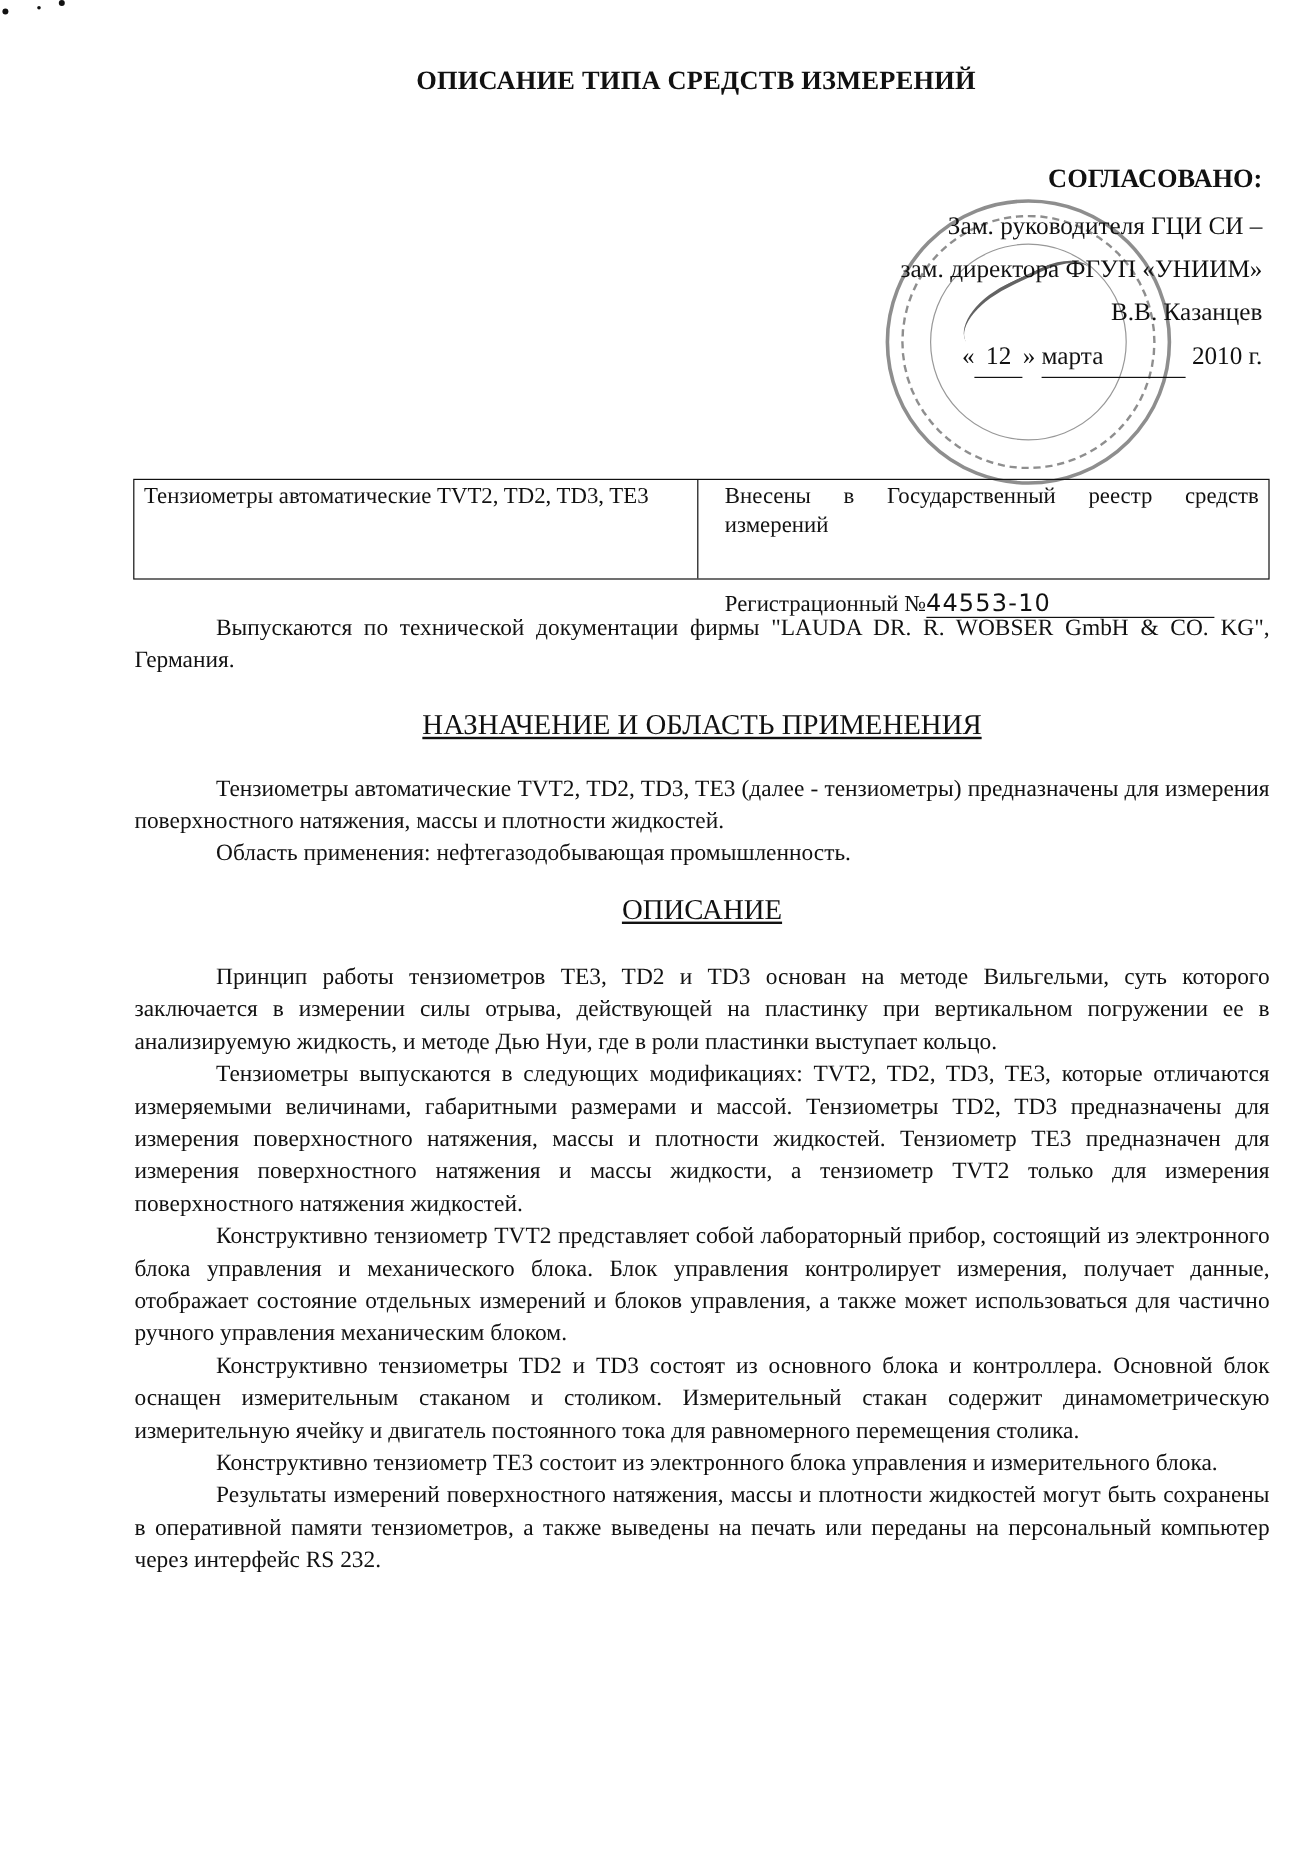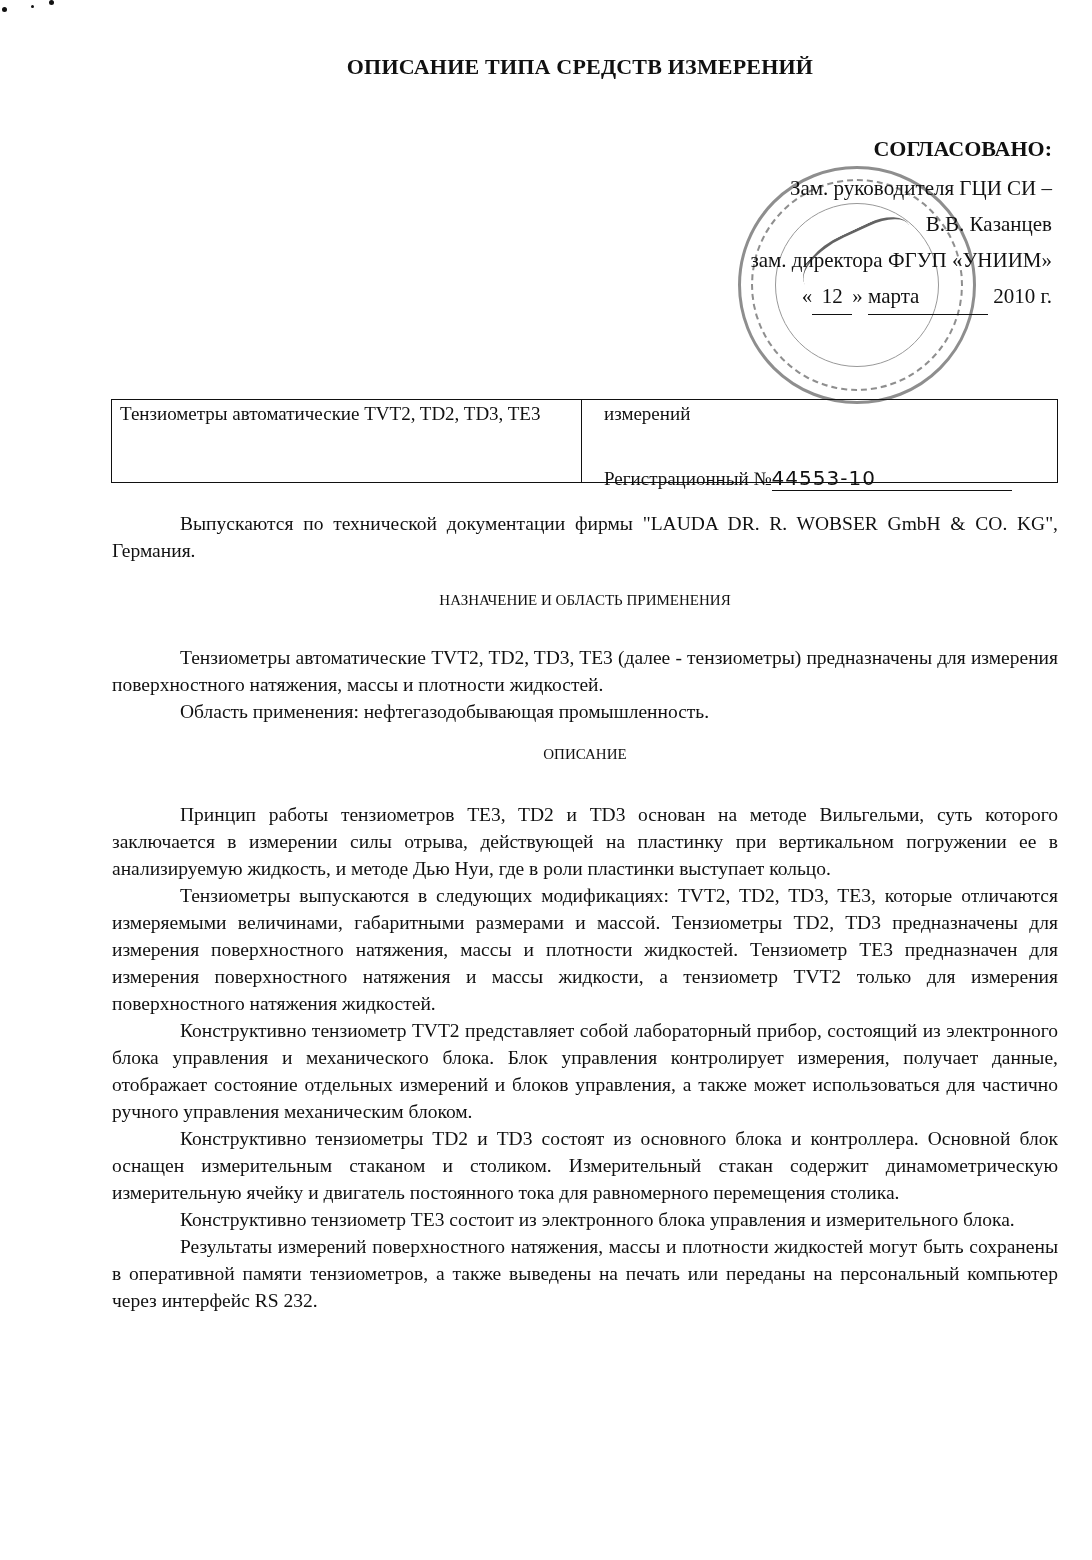--- a/index.html
+++ b/index.html
@@ -52,50 +52,52 @@
     font-family: "DejaVu Sans", sans-serif; font-size: 20px; letter-spacing: 1px;
     display: inline-block; min-width: 240px; border-bottom: 1px solid #111; margin-top: 40px;
   }
   .body-text {
     position: absolute; left: 112px; width: 946px;
     font-size: 19.5px; line-height: 27px; text-align: justify;
   }
   .body-text p { margin: 0; text-indent: 68px; }
   .section-head {
     position: absolute; left: 112px; width: 946px; text-align: center;
-    font-size: 15px;
+    font-size: 24px;
+    text-decoration: underline;
   }
 </style>
 </head>
 <body>
 
 <div class="dot" style="left:2px;top:7px;width:5px;height:5px;"></div>
 <div class="dot" style="left:31px;top:5px;width:3px;height:3px;"></div>
 <div class="dot" style="left:49px;top:0px;width:5px;height:5px;"></div>
 
 <div class="title">ОПИСАНИЕ ТИПА СРЕДСТВ ИЗМЕРЕНИЙ</div>
 
 <div class="stamp"></div>
 <div class="signature"></div>
 
 <div class="approval">
   <div class="head">СОГЛАСОВАНО:</div>
   <div>Зам. руководителя ГЦИ СИ –</div>
+  <div>зам. директора ФГУП «УНИИМ»</div>
   <div>В.В. Казанцев</div>
-  <div>зам. директора ФГУП «УНИИМ»</div>
   <div class="date-line">
     «<span class="u" style="min-width:40px;text-align:center;">12</span>»
     <span class="u" style="min-width:120px;text-align:left;">марта</span>
     <span>2010 г.</span>
   </div>
 </div>
 
 <div class="reg-table">
   <div class="cell-left">Тензиометры автоматические TVT2, TD2, TD3, TE3</div>
   <div class="cell-right">
+    <div class="justify">Внесены в Государственный реестр средств</div>
     <div>измерений</div>
     <div>
       <span>Регистрационный №</span><span class="hand">44553-10</span>
     </div>
   </div>
 </div>
 
 <div class="body-text" style="top:510px;">
   <p>Выпускаются по технической документации фирмы "LAUDA DR. R. WOBSER GmbH &amp; CO. KG", Германия.</p>
 </div>

